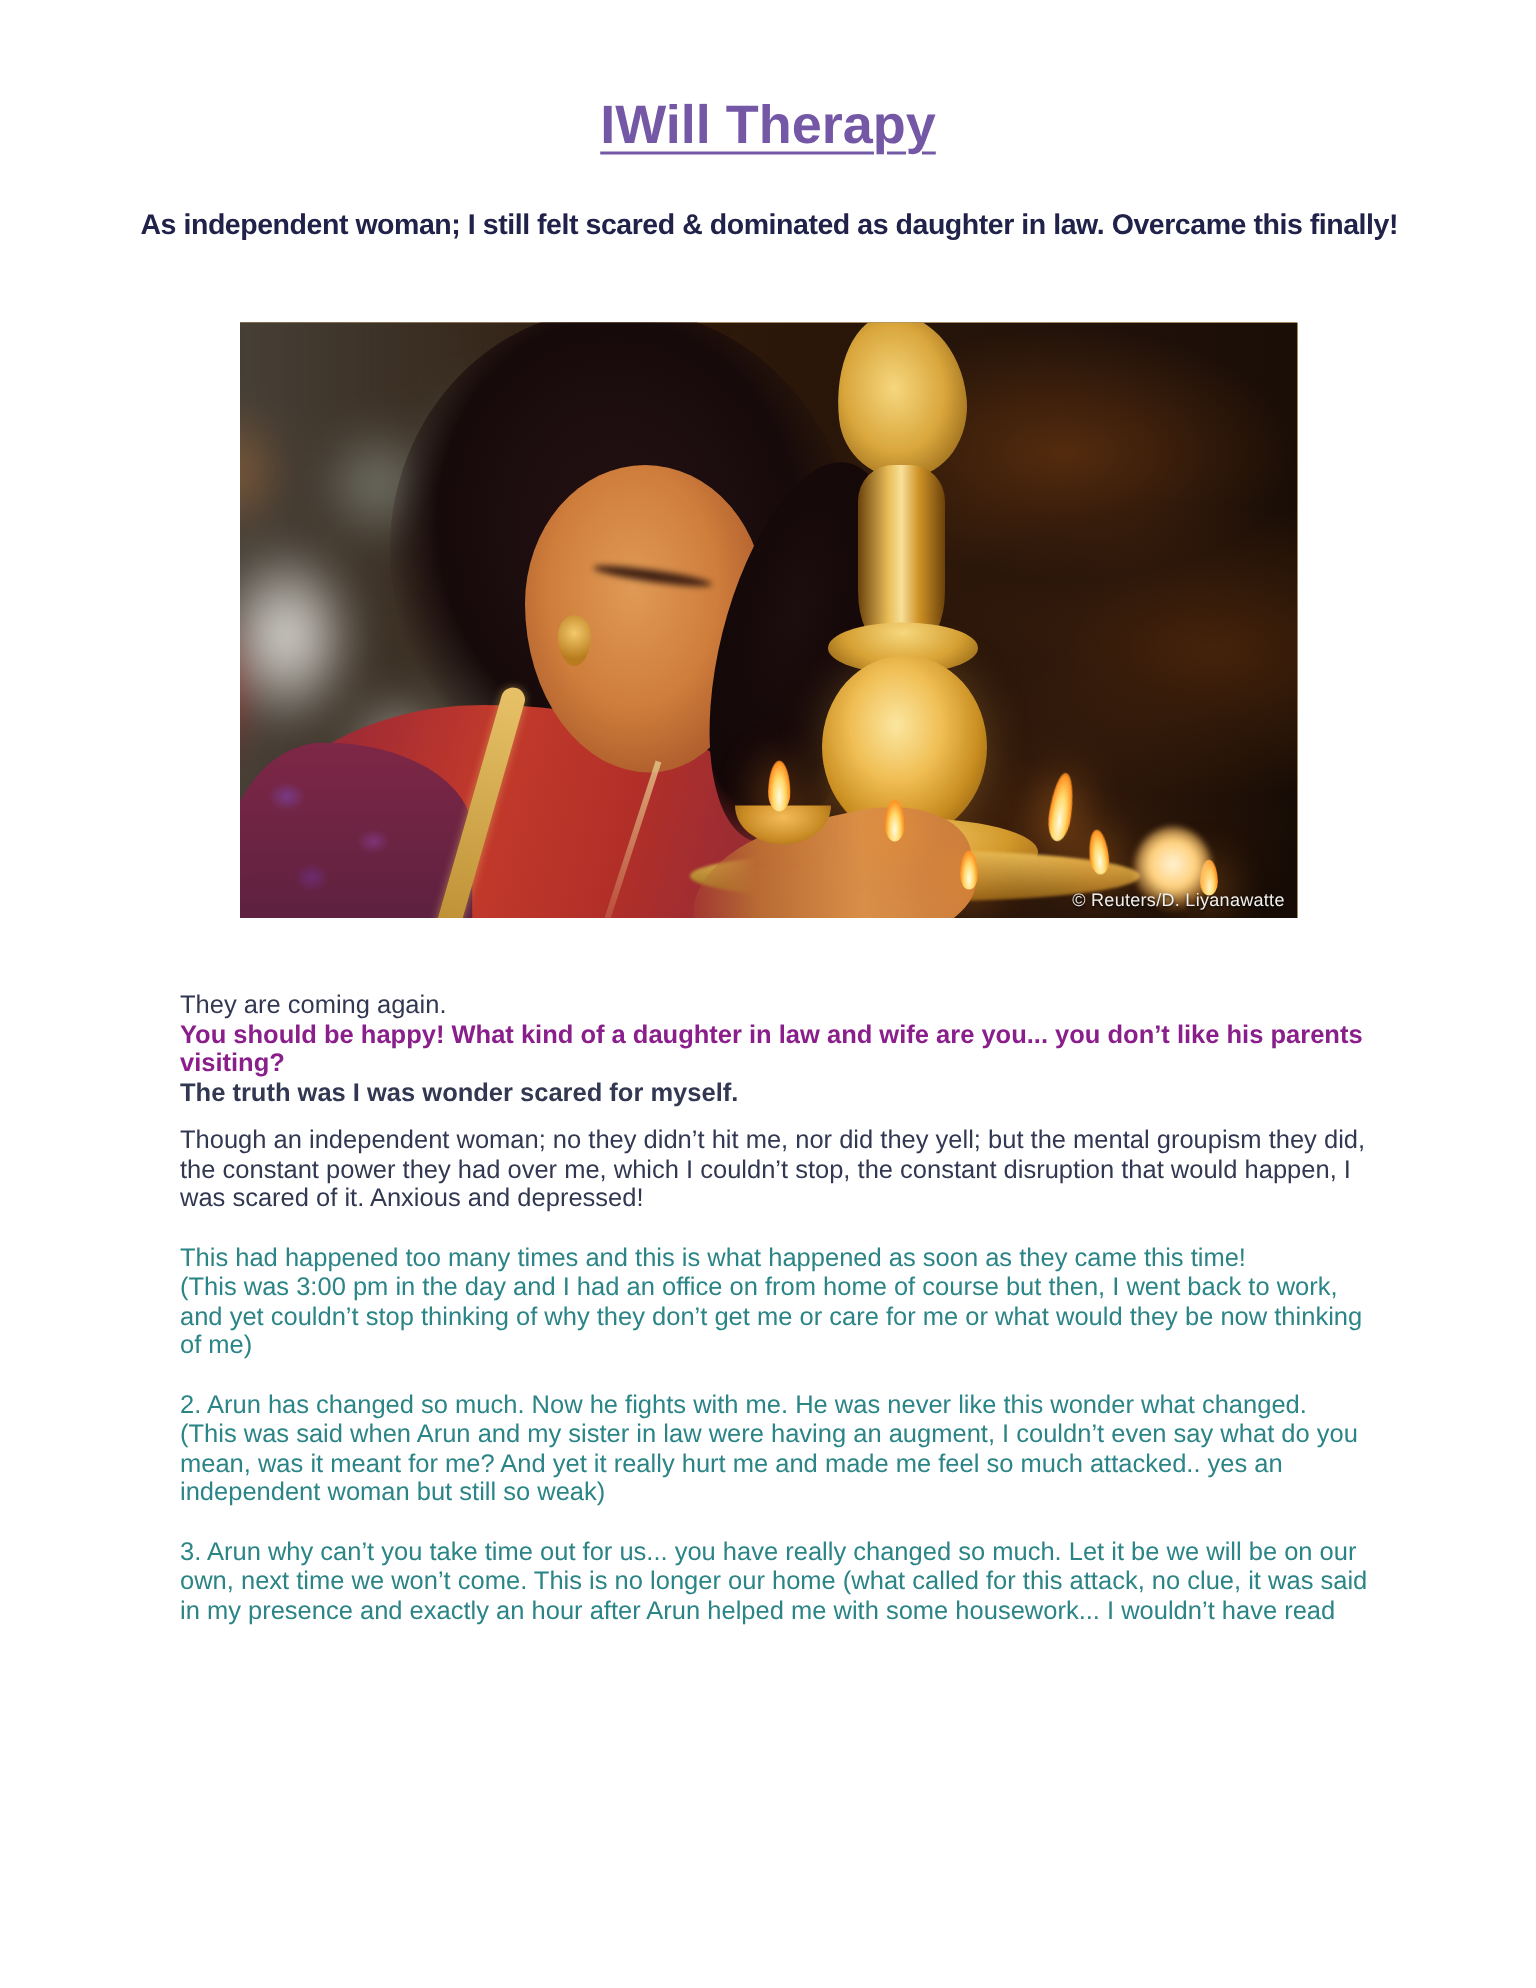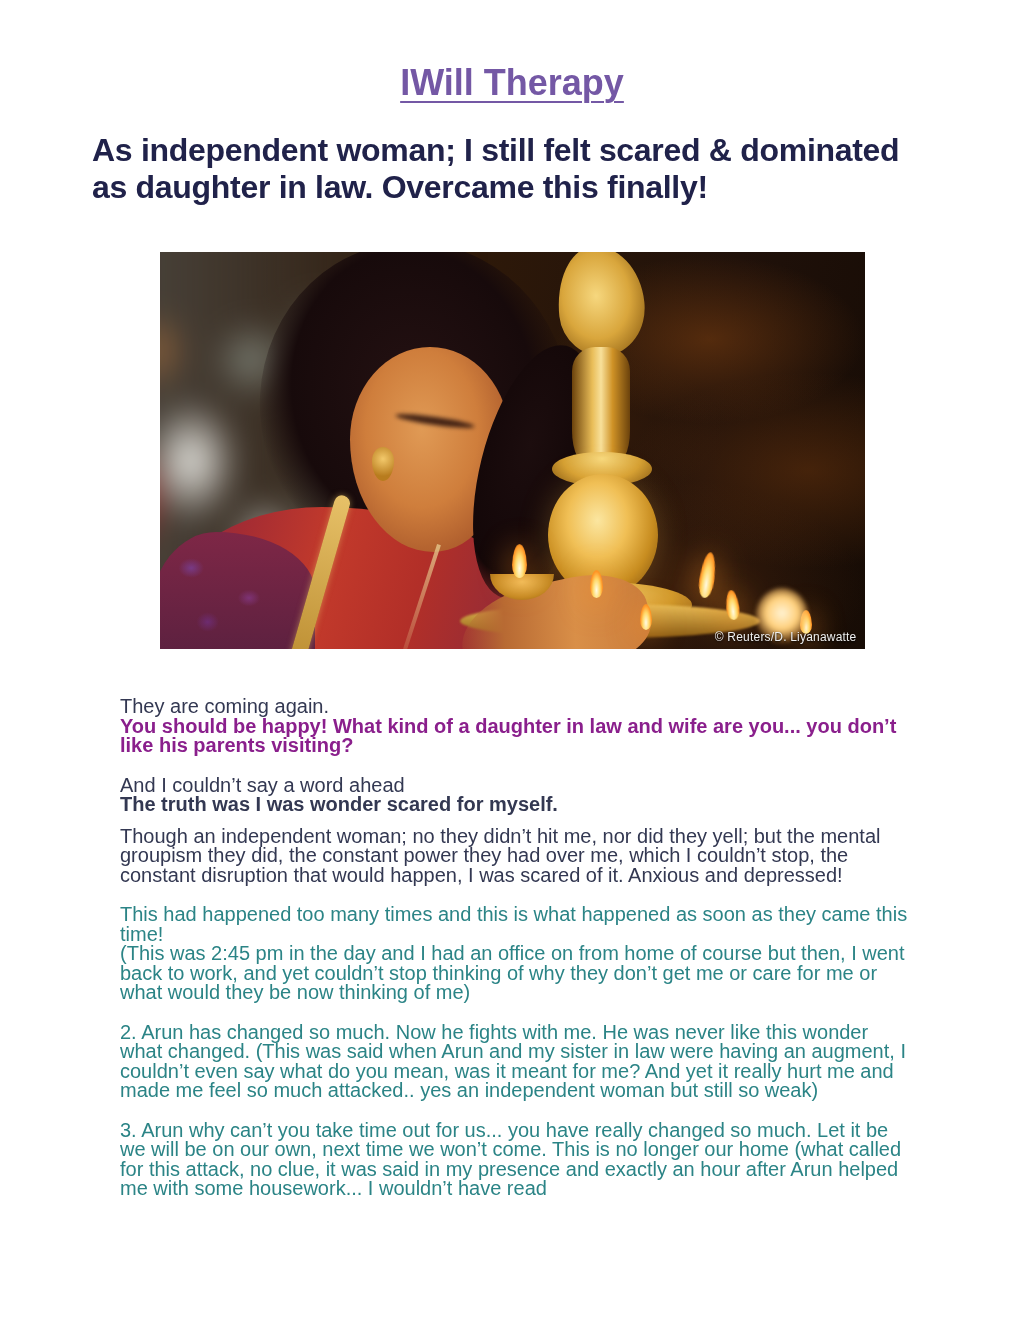--- a/index.html
+++ b/index.html
@@ -21,22 +21,22 @@
     font-weight:bold;
     color:var(--c-title,#7458A5);
     text-decoration:underline;
     text-decoration-thickness:2px;
     text-underline-offset:6px;
     letter-spacing:0px;
   }
   .heading{
     margin:28px auto 0 auto;
     width:840px;
-    text-align:left;
-    font-size:32px;
+    text-align:right;
+    font-size:19px;
     line-height:37px;
     font-weight:bold;
     color:var(--c-heading,#20224A);
     letter-spacing:-0.3px;
   }
 
   
   .photo{
     position:relative;
     width:705px;height:397px;
@@ -198,21 +198,21 @@
     font-size:12px;
     color:#efefef;
     text-shadow:0 1px 2px rgba(0,0,0,.9);
     letter-spacing:.2px;
   }
 
   
   .article{
     width:792px;
     margin:48px 0 0 120px;
-    font-size:20px;
+    font-size:17px;
     line-height:19.5px;
   }
   .para{margin:0;}
   .para.gap-line{margin-top:20px;}
   .para.gap-small{margin-top:12px;}
   .para.bold{font-weight:bold;}
   .c-dark{color:var(--c-dark,#333852);}
   .c-purple{color:var(--c-purple,#8A1F8C);}
   .c-teal{color:var(--c-teal,#2B8486);}
 </style>
@@ -251,22 +251,21 @@
     <div class="flame fl-4"></div>
     <div class="flame fl-5"></div>
     <div class="flame fl-6"></div>
     <div class="ph-orb"></div>
     <div class="ph-credit">© Reuters/D. Liyanawatte</div>
   </div>
 
   <div class="article">
       <p class="para c-dark gap-none">They are coming again.</p>
       <p class="para c-purple bold gap-none">You should be happy! What kind of a daughter in law and wife are you... you don’t like his parents visiting?</p>
-      <p class="para c-dark gap-line">And I couldn’t say a word ahead</p>
       <p class="para c-dark bold gap-none">The truth was I was wonder scared for myself.</p>
       <p class="para c-dark gap-small">Though an independent woman; no they didn’t hit me, nor did they yell; but the mental groupism they did, the constant power they had over me, which I couldn’t stop, the constant disruption that would happen, I was scared of it. Anxious and depressed!</p>
       <p class="para c-teal gap-line">This had happened too many times and this is what happened as soon as they came this time!</p>
-      <p class="para c-teal gap-none">(This was 2:45 pm in the day and I had an office on from home of course but then, I went back to work, and yet couldn’t stop thinking of why they don’t get me or care for me or what would they be now thinking of me)</p>
+      <p class="para c-teal gap-none">(This was 3:00 pm in the day and I had an office on from home of course but then, I went back to work, and yet couldn’t stop thinking of why they don’t get me or care for me or what would they be now thinking of me)</p>
       <p class="para c-teal gap-line">2. Arun has changed so much. Now he fights with me. He was never like this wonder what changed. (This was said when Arun and my sister in law were having an augment, I couldn’t even say what do you mean, was it meant for me? And yet it really hurt me and made me feel so much attacked.. yes an independent woman but still so weak)</p>
       <p class="para c-teal gap-line">3. Arun why can’t you take time out for us... you have really changed so much. Let it be we will be on our own, next time we won’t come. This is no longer our home (what called for this attack, no clue, it was said in my presence and exactly an hour after Arun helped me with some housework... I wouldn’t have read</p>
     </div>
 
 </div>
 
 </body></html>

